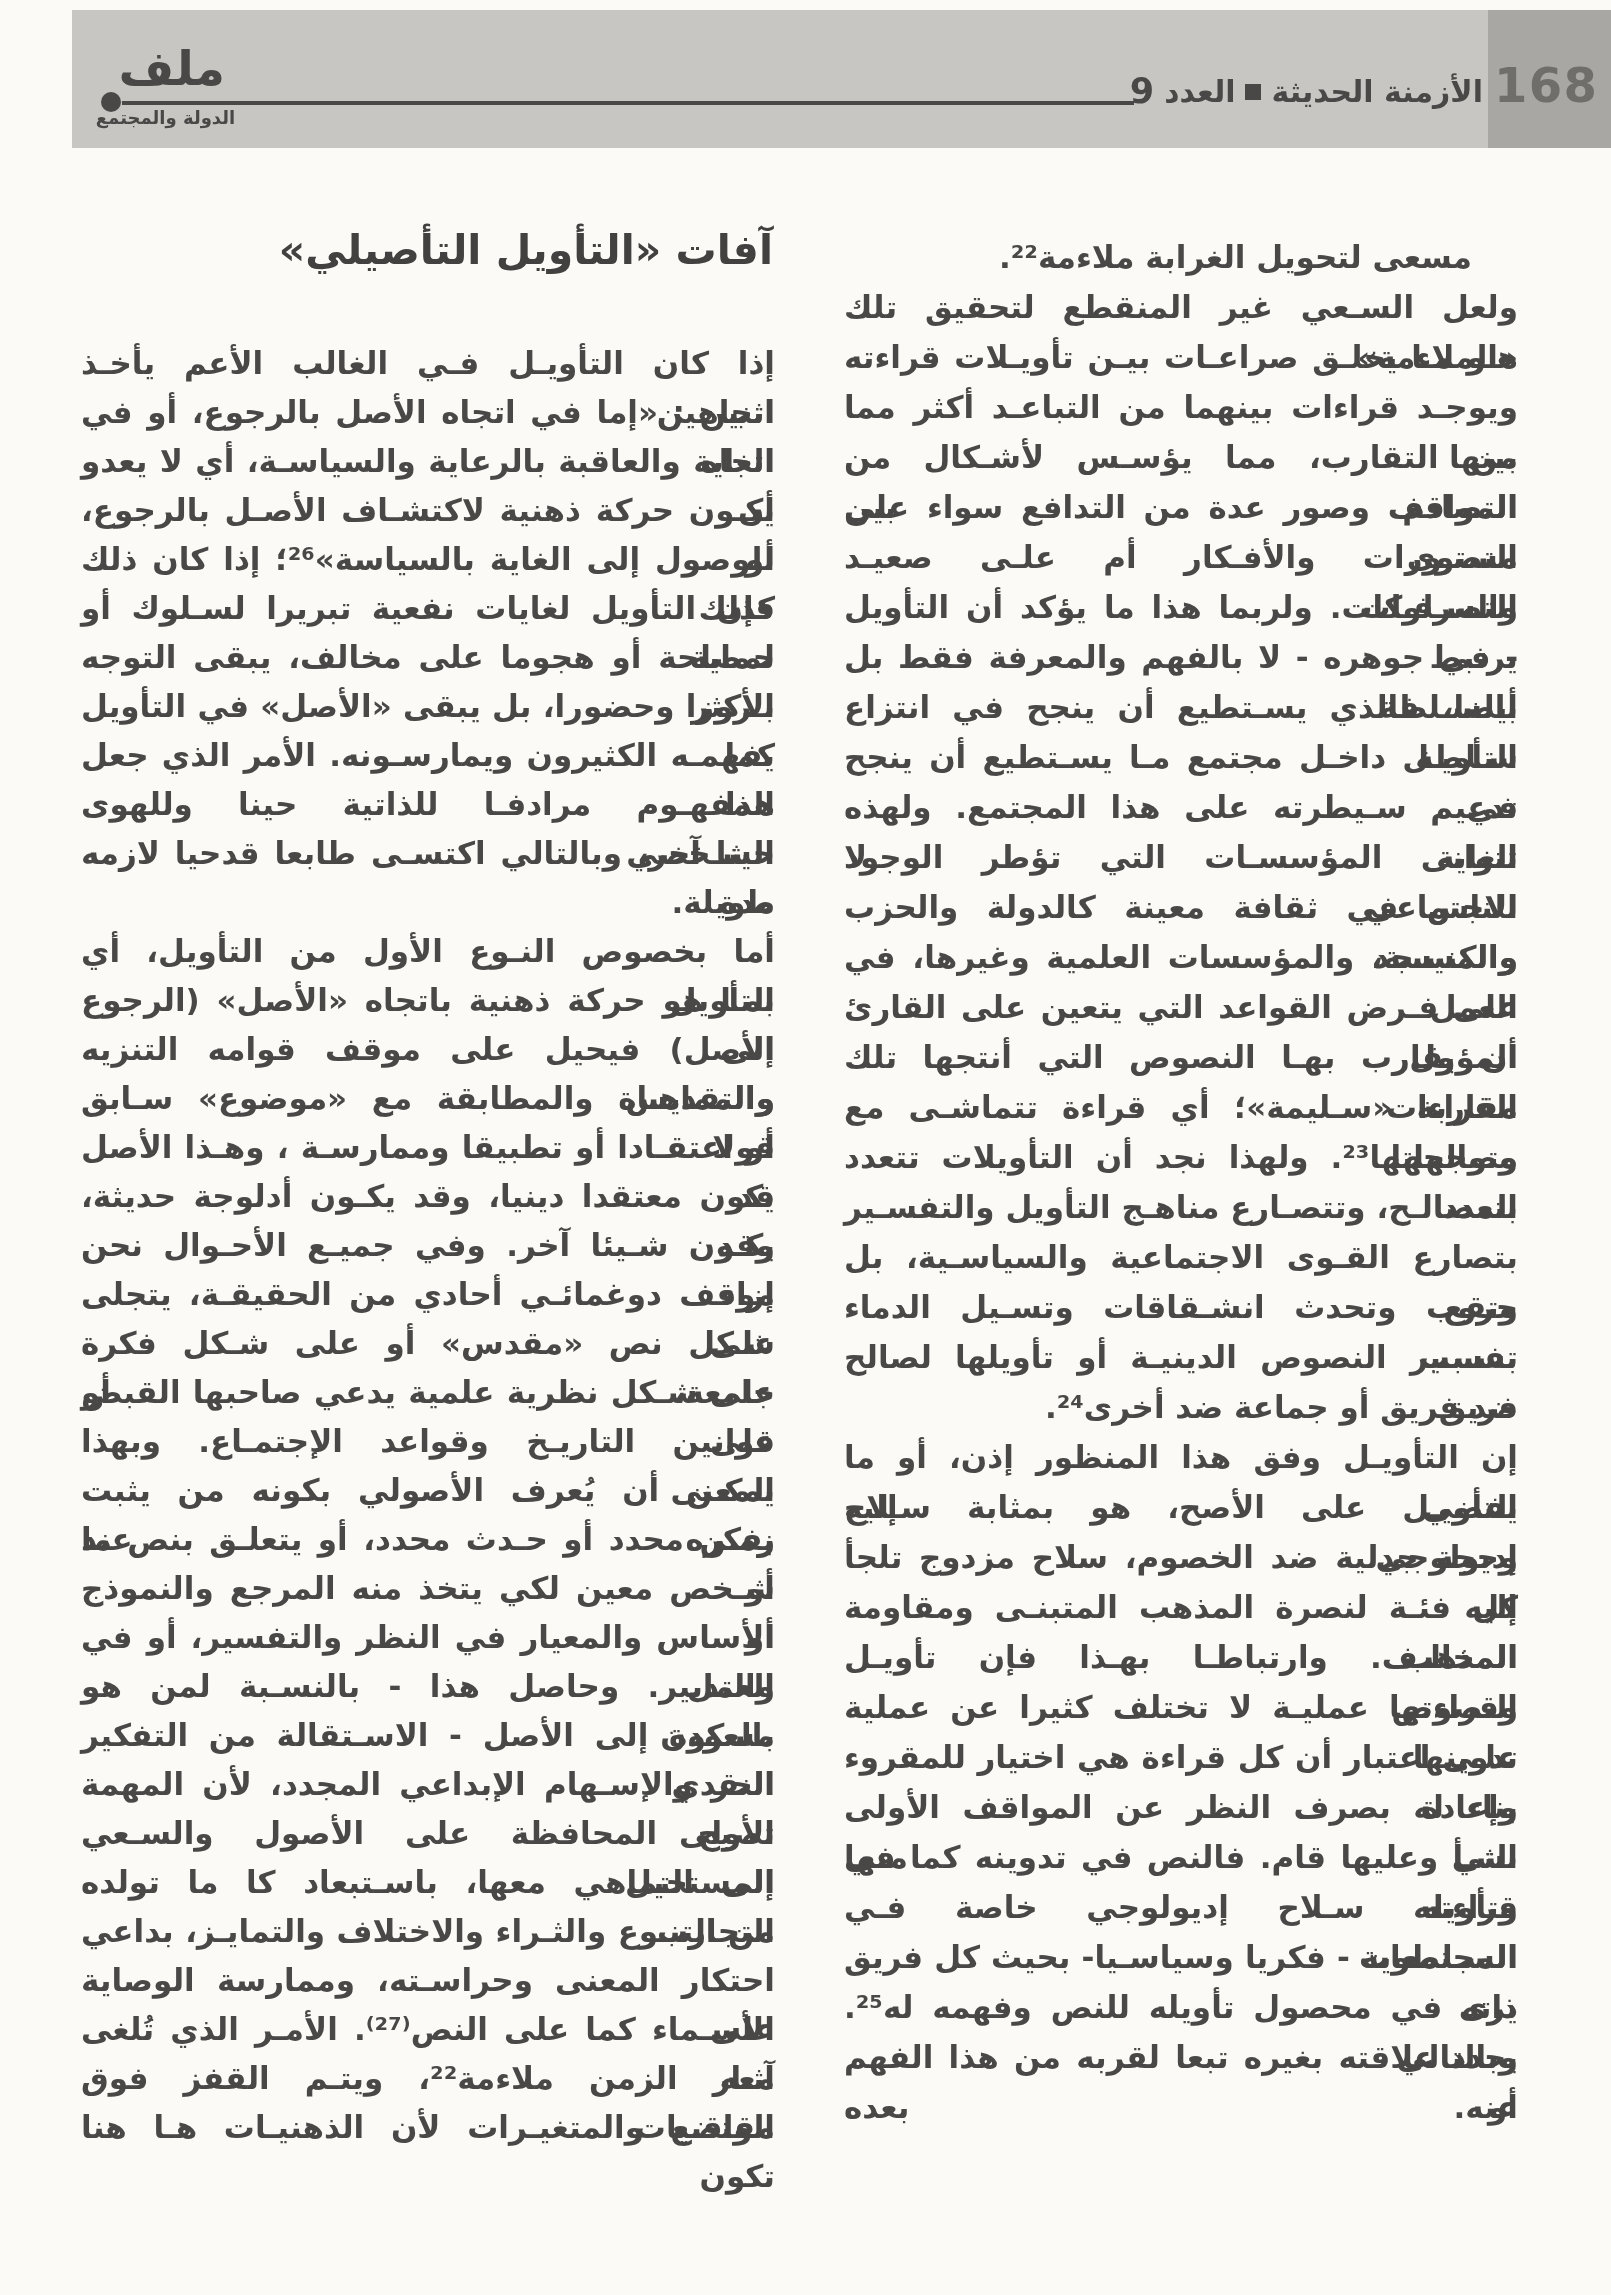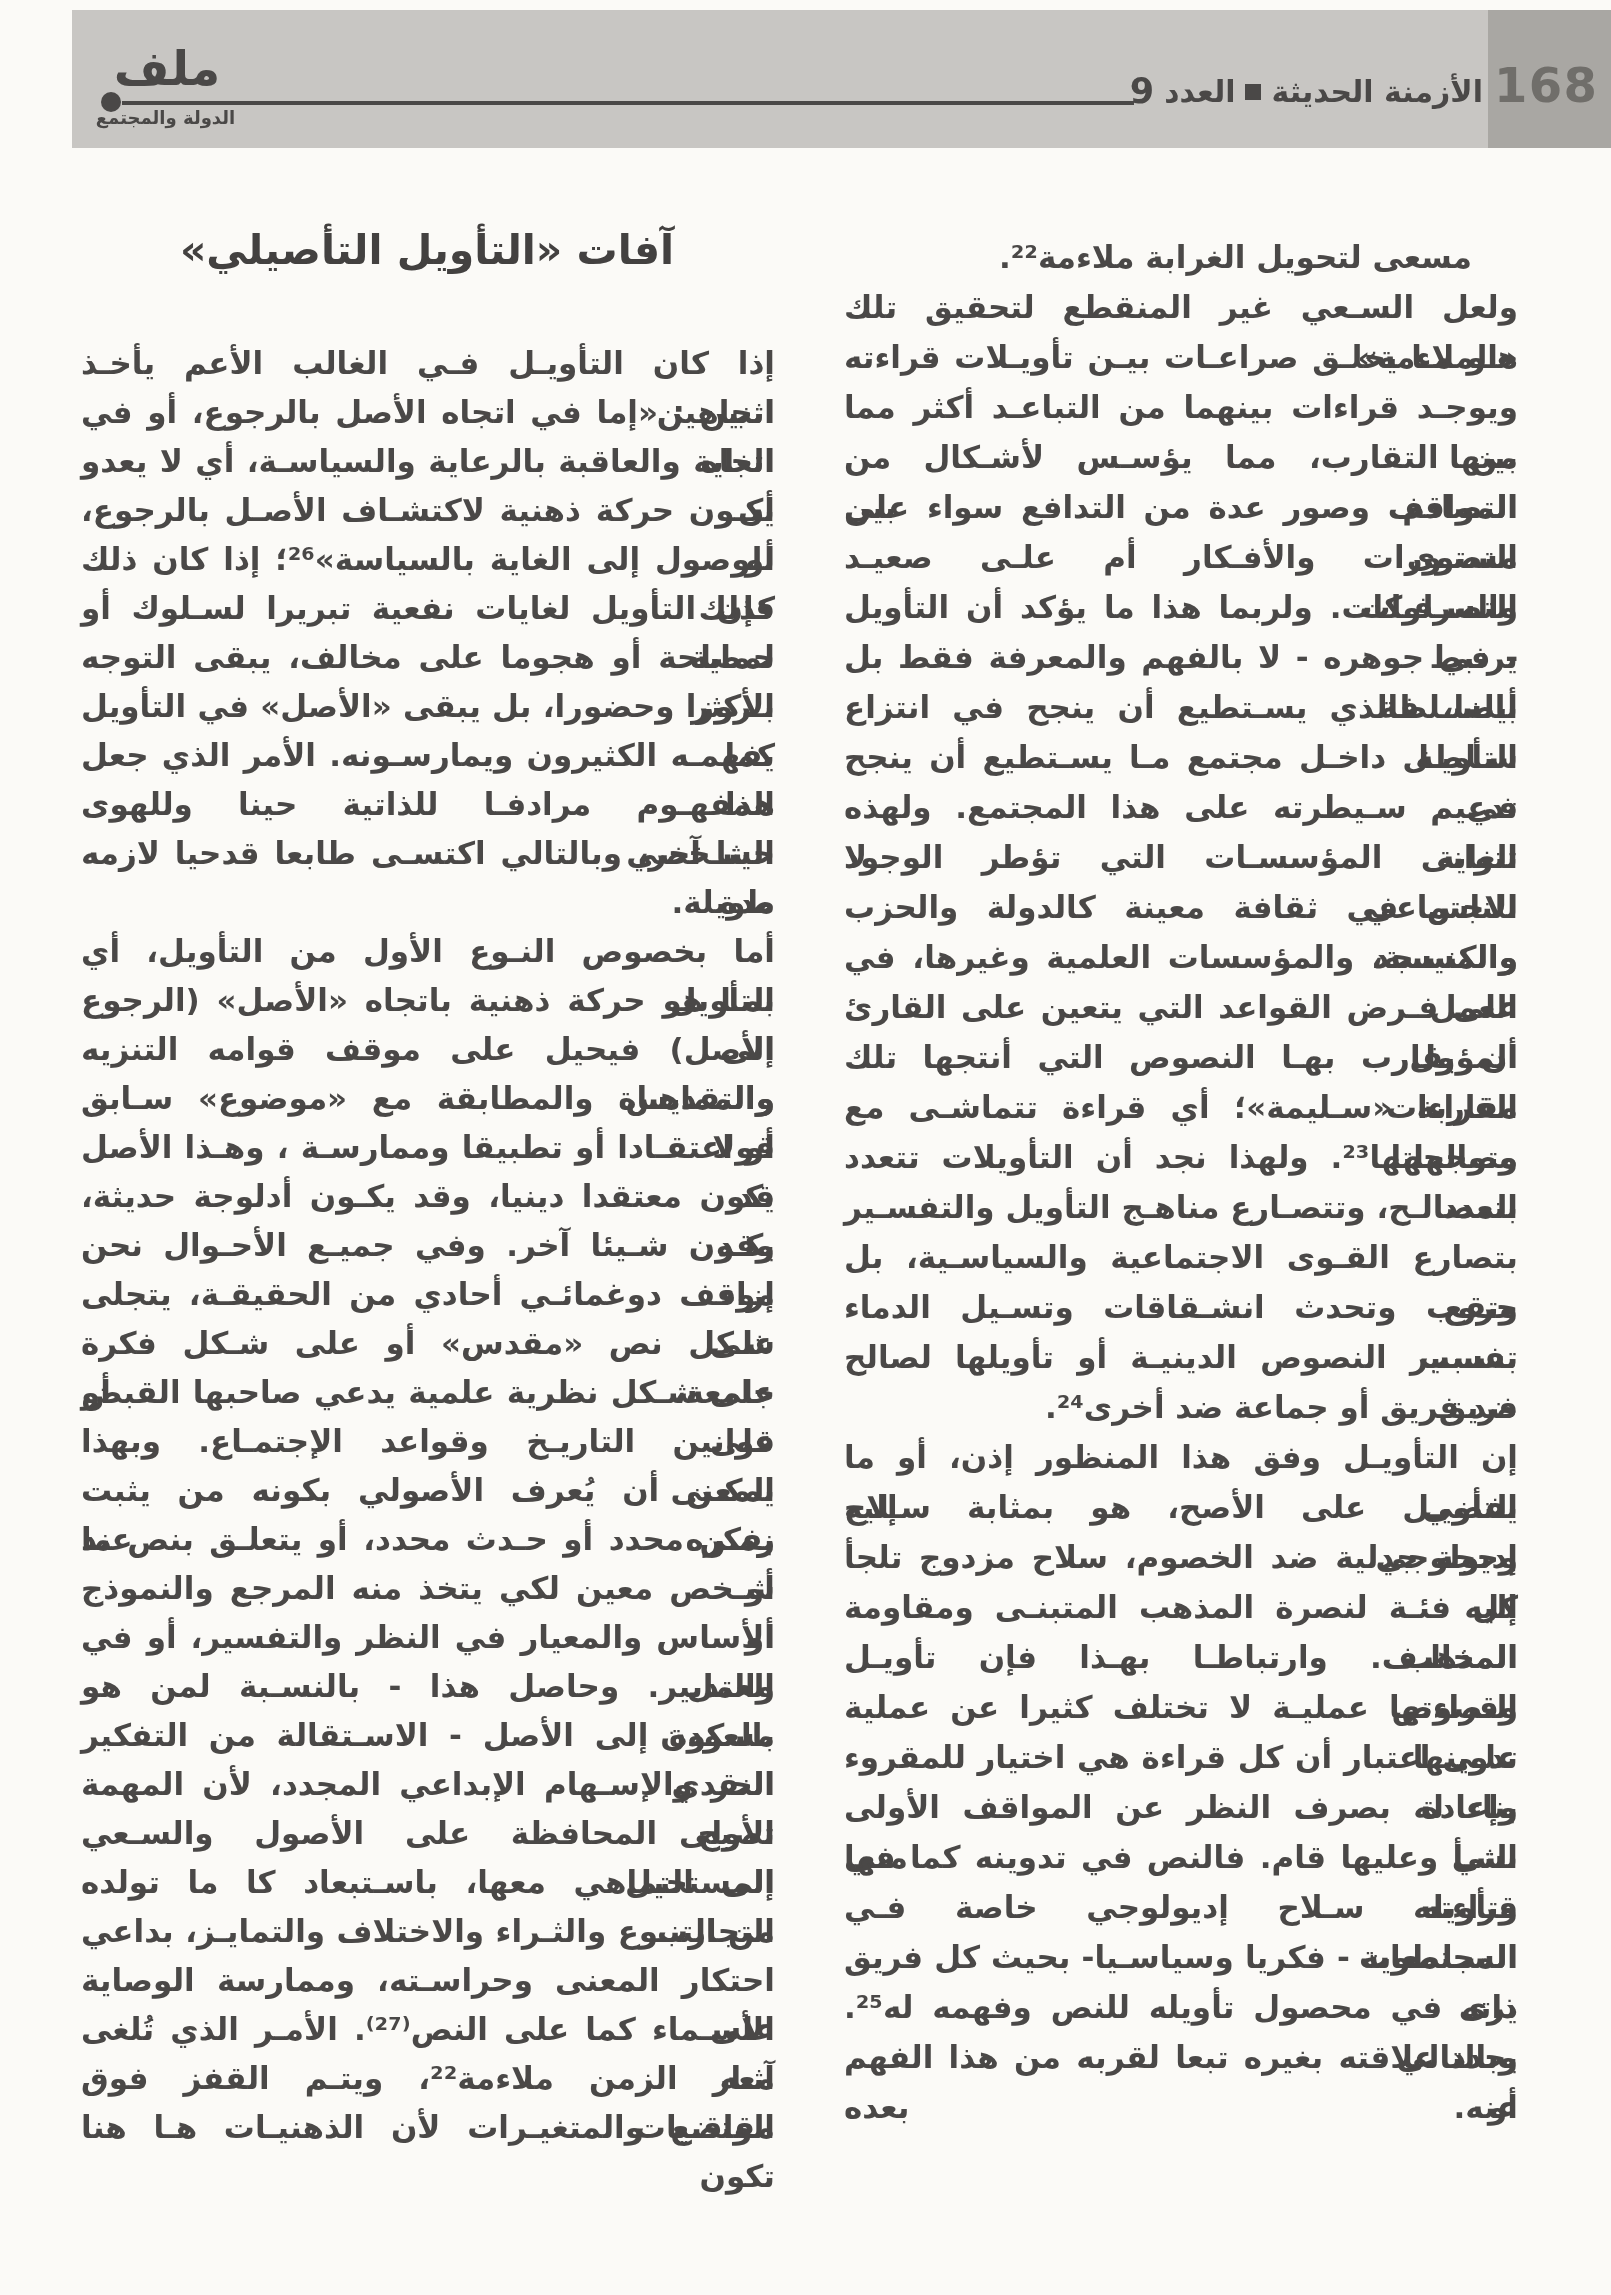--- a/index.html
+++ b/index.html
@@ -8,33 +8,33 @@
   }
   html,body{margin:0;padding:0;background:#e8e6e2;}
   .page{
     position:relative; width:1611px; height:2295px; background:var(--paper);
     overflow:hidden; font-family:"DejaVu Sans",sans-serif; color:var(--ink);
   }
   
   .header-band{position:absolute;left:72px;top:10px;width:1539px;height:138px;background:var(--band);}
   .page-num-strip{position:absolute;left:1488px;top:10px;width:124px;height:138px;background:var(--band-dark);}
   .page-num{position:absolute;left:1494px;top:61px;font-size:48px;font-weight:700;color:var(--ink-soft);letter-spacing:1.4px;line-height:1;}
-  .section-logo{position:absolute;left:109px;top:41px;width:116px;text-align:center;font-size:48px;font-weight:900;line-height:1.15;color:var(--ink);}
+  .section-logo{position:absolute;left:109px;top:41px;width:116px;font-size:48px;font-weight:900;line-height:1.15;color:var(--ink);}
   .section-sub{position:absolute;left:75px;top:107px;width:181px;text-align:center;font-size:18px;font-weight:800;color:var(--ink);}
   .rule{position:absolute;left:122px;top:101px;width:1012px;height:4.3px;background:var(--ink);}
   .rule-dot{position:absolute;left:101px;top:92px;width:20px;height:20px;border-radius:50%;background:var(--ink);}
   .journal-row{
     position:absolute;right:128px;top:74px;display:flex;direction:rtl;align-items:center;gap:10px;
     font-size:30px;font-weight:800;color:var(--ink);line-height:1;
   }
   .journal-row .sq{width:16px;height:16px;background:var(--ink);display:inline-block;}
   .journal-row .issue-num{font-size:35px;font-weight:600;}
   
   .article-title{
-    position:absolute;left:81px;top:226px;width:692px;margin:0;text-align:center;
+    position:absolute;left:81px;top:226px;width:692px;margin:0;
     font-size:41px;font-weight:800;color:#434140;direction:rtl;
   }
   .col{position:absolute;direction:rtl;}
   #col-right{right:93px;top:232px;width:674px;}
   #col-left{left:81px;top:339px;width:694px;}
   .line{
     font-size:31px;font-weight:700;color:var(--ink);
     text-align:justify;text-align-last:justify;white-space:normal;
   }
   #col-right .line{height:50px;line-height:50px;}

